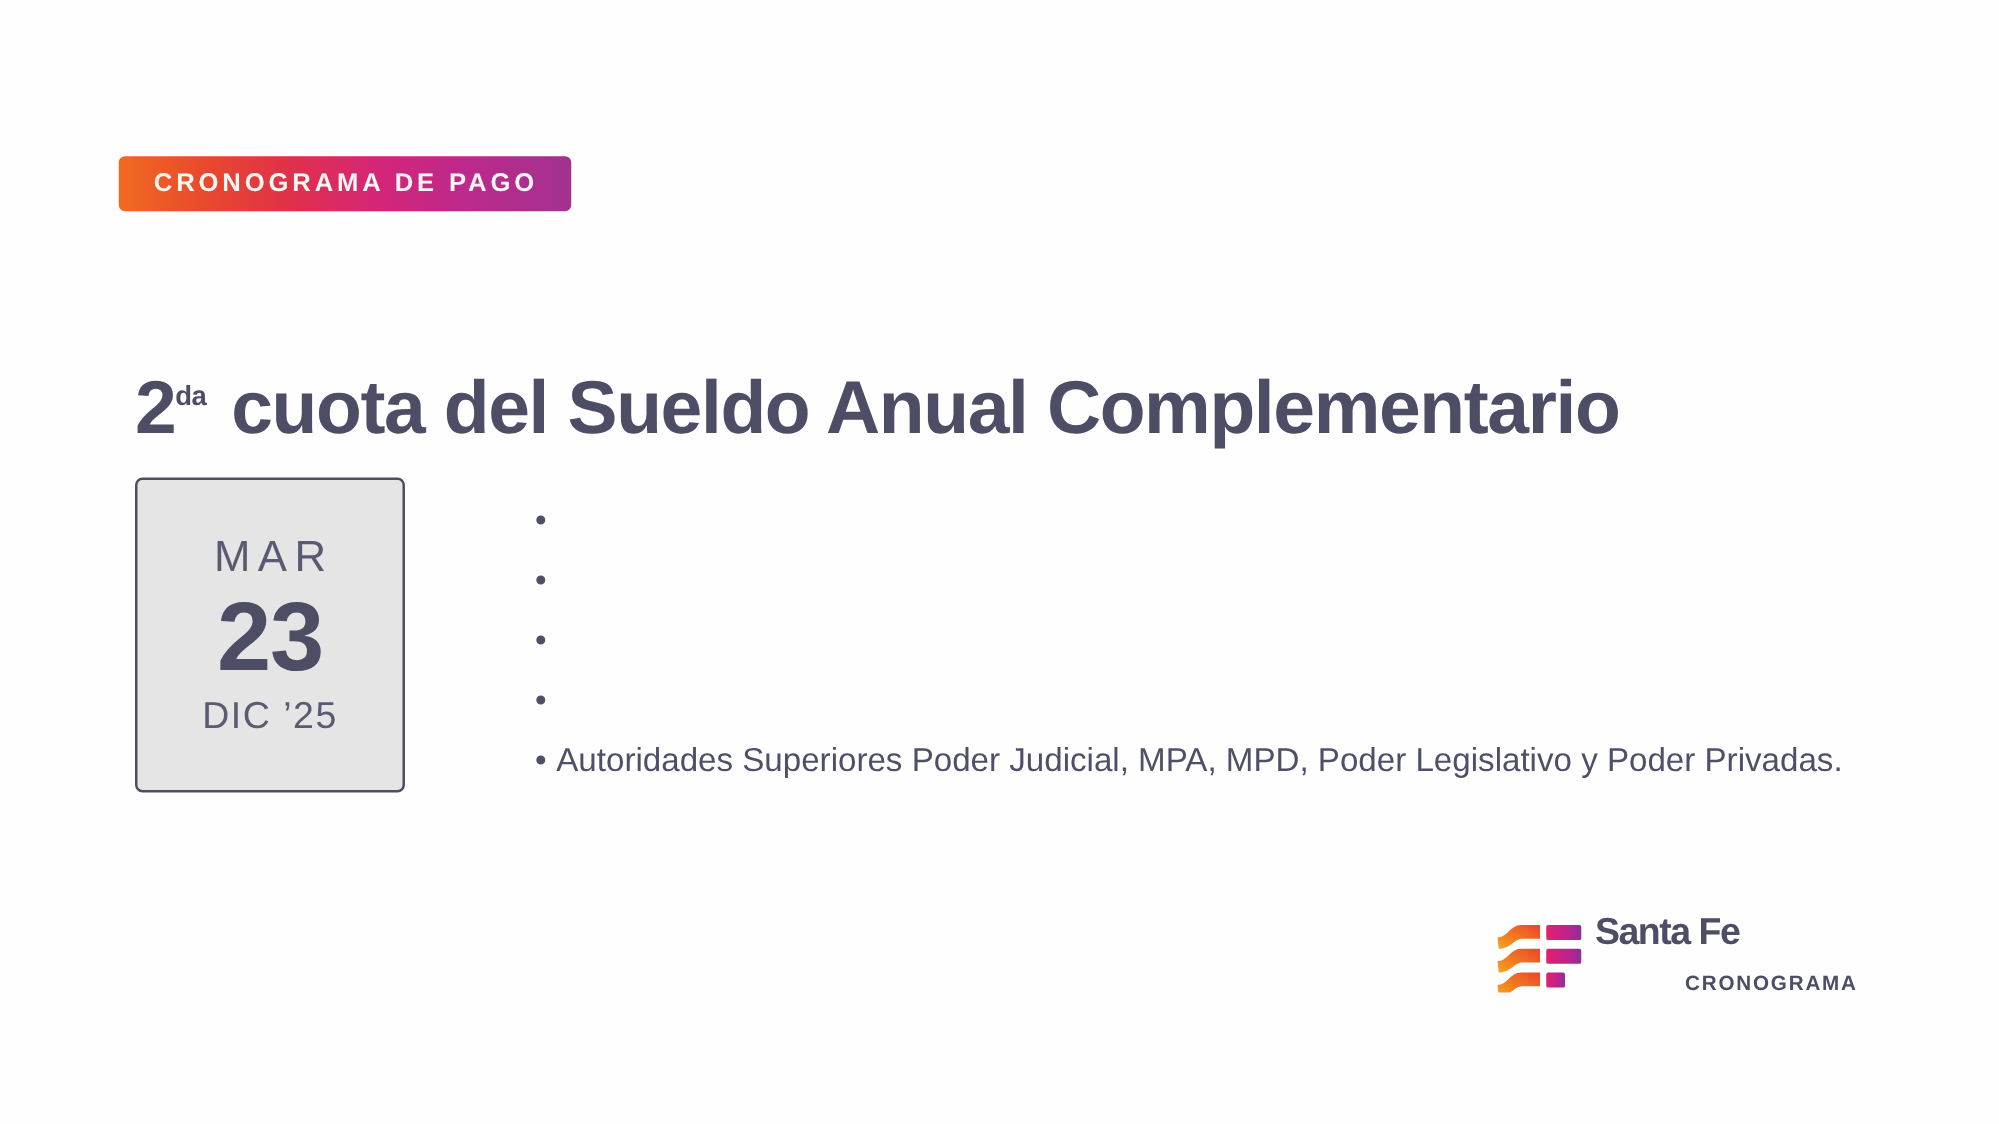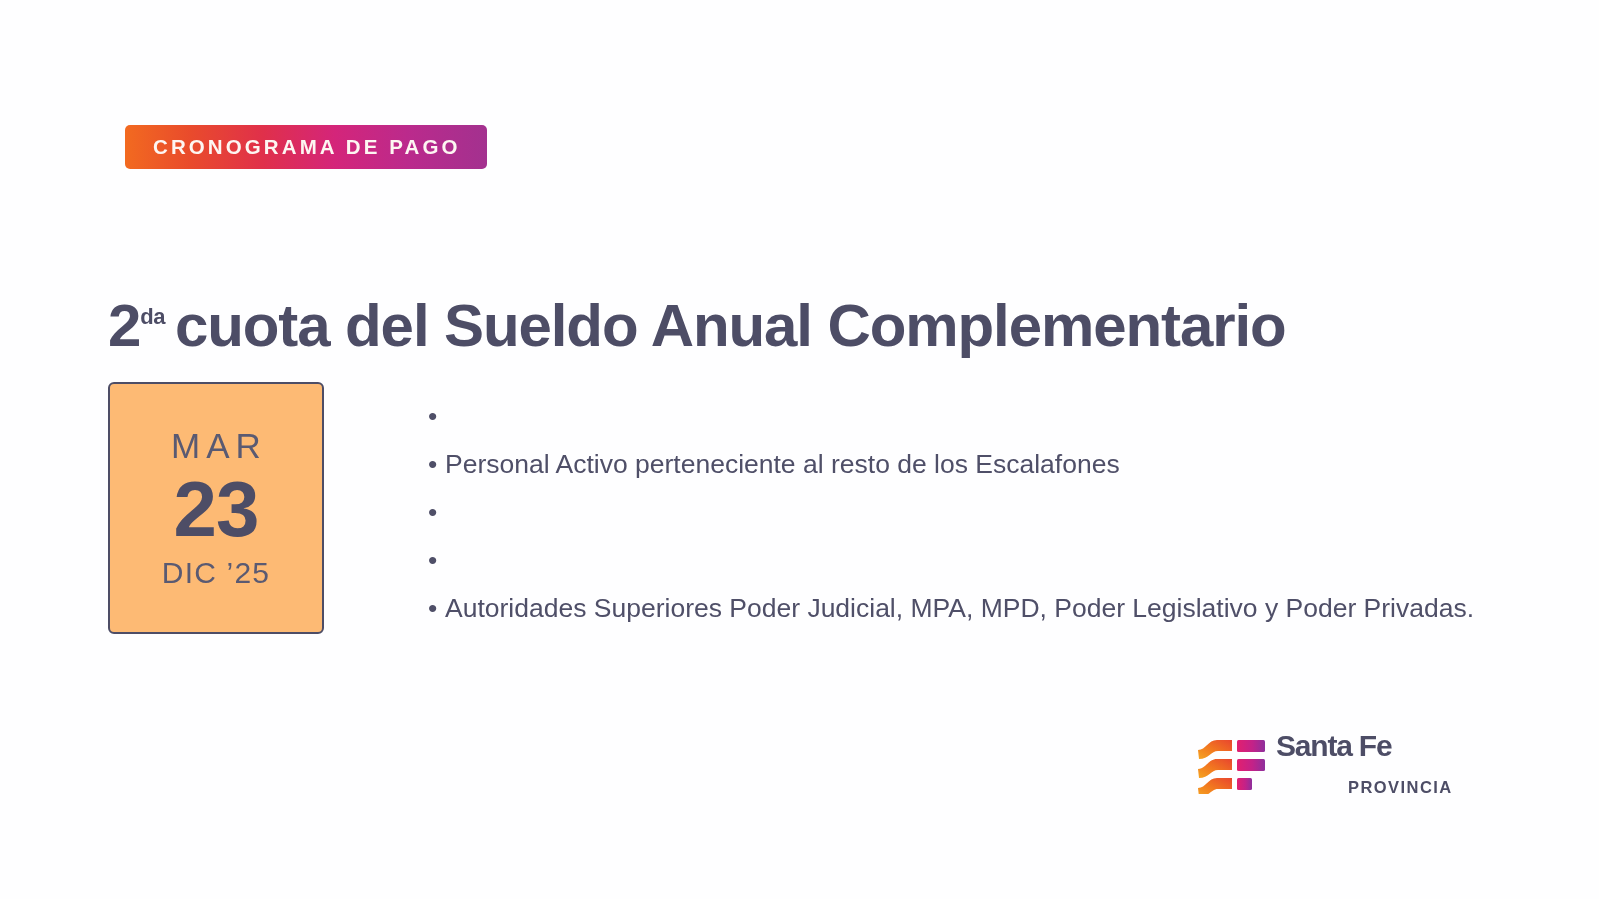--- a/index.html
+++ b/index.html
@@ -17,21 +17,21 @@
   }
 
   .page {
     position: absolute;
     inset: 0;
   }
 
   
   .badge {
     position: absolute;
-    left: 125px;
+    left: 95px;
     top: 125px;
     height: 44px;
     padding: 0 26px 0 28px;
     display: flex;
     align-items: center;
     border-radius: 5px;
     background: linear-gradient(90deg,
         #f26a20 0%,
         #e94b2c 18%,
         #e0304a 38%,
@@ -63,38 +63,38 @@
   }
   .headline .sup {
     font-size: 22px;
     font-weight: 700;
     vertical-align: baseline;
     position: relative;
     top: -22px;
     letter-spacing: -0.5px;
   }
   .headline .rest {
-    margin-left: 10px;
+    margin-left: 20px;
   }
 
   
   .date-card {
     position: absolute;
     left: 108px;
     top: 382px;
     width: 216px;
     height: 252px;
     border: 2px solid #4d4d66;
     border-radius: 6px;
     box-sizing: border-box;
     display: flex;
     flex-direction: column;
     align-items: center;
     justify-content: center;
-    background: #fdba74;
+    background: #e5e5e5;
   }
   .date-weekday {
     color: #5a5a72;
     font-size: 35px;
     font-weight: 400;
     letter-spacing: 6px;
     line-height: 1;
     padding-left: 6px;
     margin-bottom: 4px;
   }
@@ -198,21 +198,20 @@
     <div class="date-day">23</div>
     <div class="date-month">DIC ’25</div>
   </div>
 
   <ul class="bullets" style="list-style:none;margin:0;padding:0;">
     <li class="bullet-row">
       <span class="bullet-dot">•</span>
     </li>
     <li class="bullet-row">
       <span class="bullet-dot">•</span>
-      <span class="bullet-text">Personal Activo perteneciente al resto de los Escalafones</span>
     </li>
     <li class="bullet-row">
       <span class="bullet-dot">•</span>
     </li>
     <li class="bullet-row">
       <span class="bullet-dot">•</span>
     </li>
     <li class="bullet-row">
       <span class="bullet-dot">•</span>
       <span class="bullet-text">Autoridades Superiores Poder Judicial, MPA, MPD, Poder Legislativo y Poder Privadas.</span>
@@ -238,16 +237,16 @@
         <path d="M2 22 C10 22 12 12 21 12 L36 12 L36 23 L22 23 C15 23 13 31 3 31 Z" fill="url(#gOrange)" transform="translate(0,-4)"></path>
         <path d="M2 22 C10 22 12 12 21 12 L36 12 L36 23 L22 23 C15 23 13 31 3 31 Z" fill="url(#gOrange)" transform="translate(0,15)"></path>
         <path d="M2 22 C10 22 12 12 21 12 L36 12 L36 23 L22 23 C15 23 13 31 3 31 Z" fill="url(#gOrange)" transform="translate(0,34)"></path>
 
         <rect x="41" y="8" width="28" height="12" rx="1.5" fill="url(#gPink)"></rect>
         <rect x="41" y="27" width="28" height="12" rx="1.5" fill="url(#gPink)"></rect>
         <rect x="41" y="46" width="15" height="12" rx="1.5" fill="url(#gPink)"></rect>
       </svg>
     </span>
     <span class="logo-word">Santa Fe</span>
-    <span class="logo-sub">PROVINCIA</span>
+    <span class="logo-sub">CRONOGRAMA</span>
   </div>
 
 </div>
 
 </body></html>

